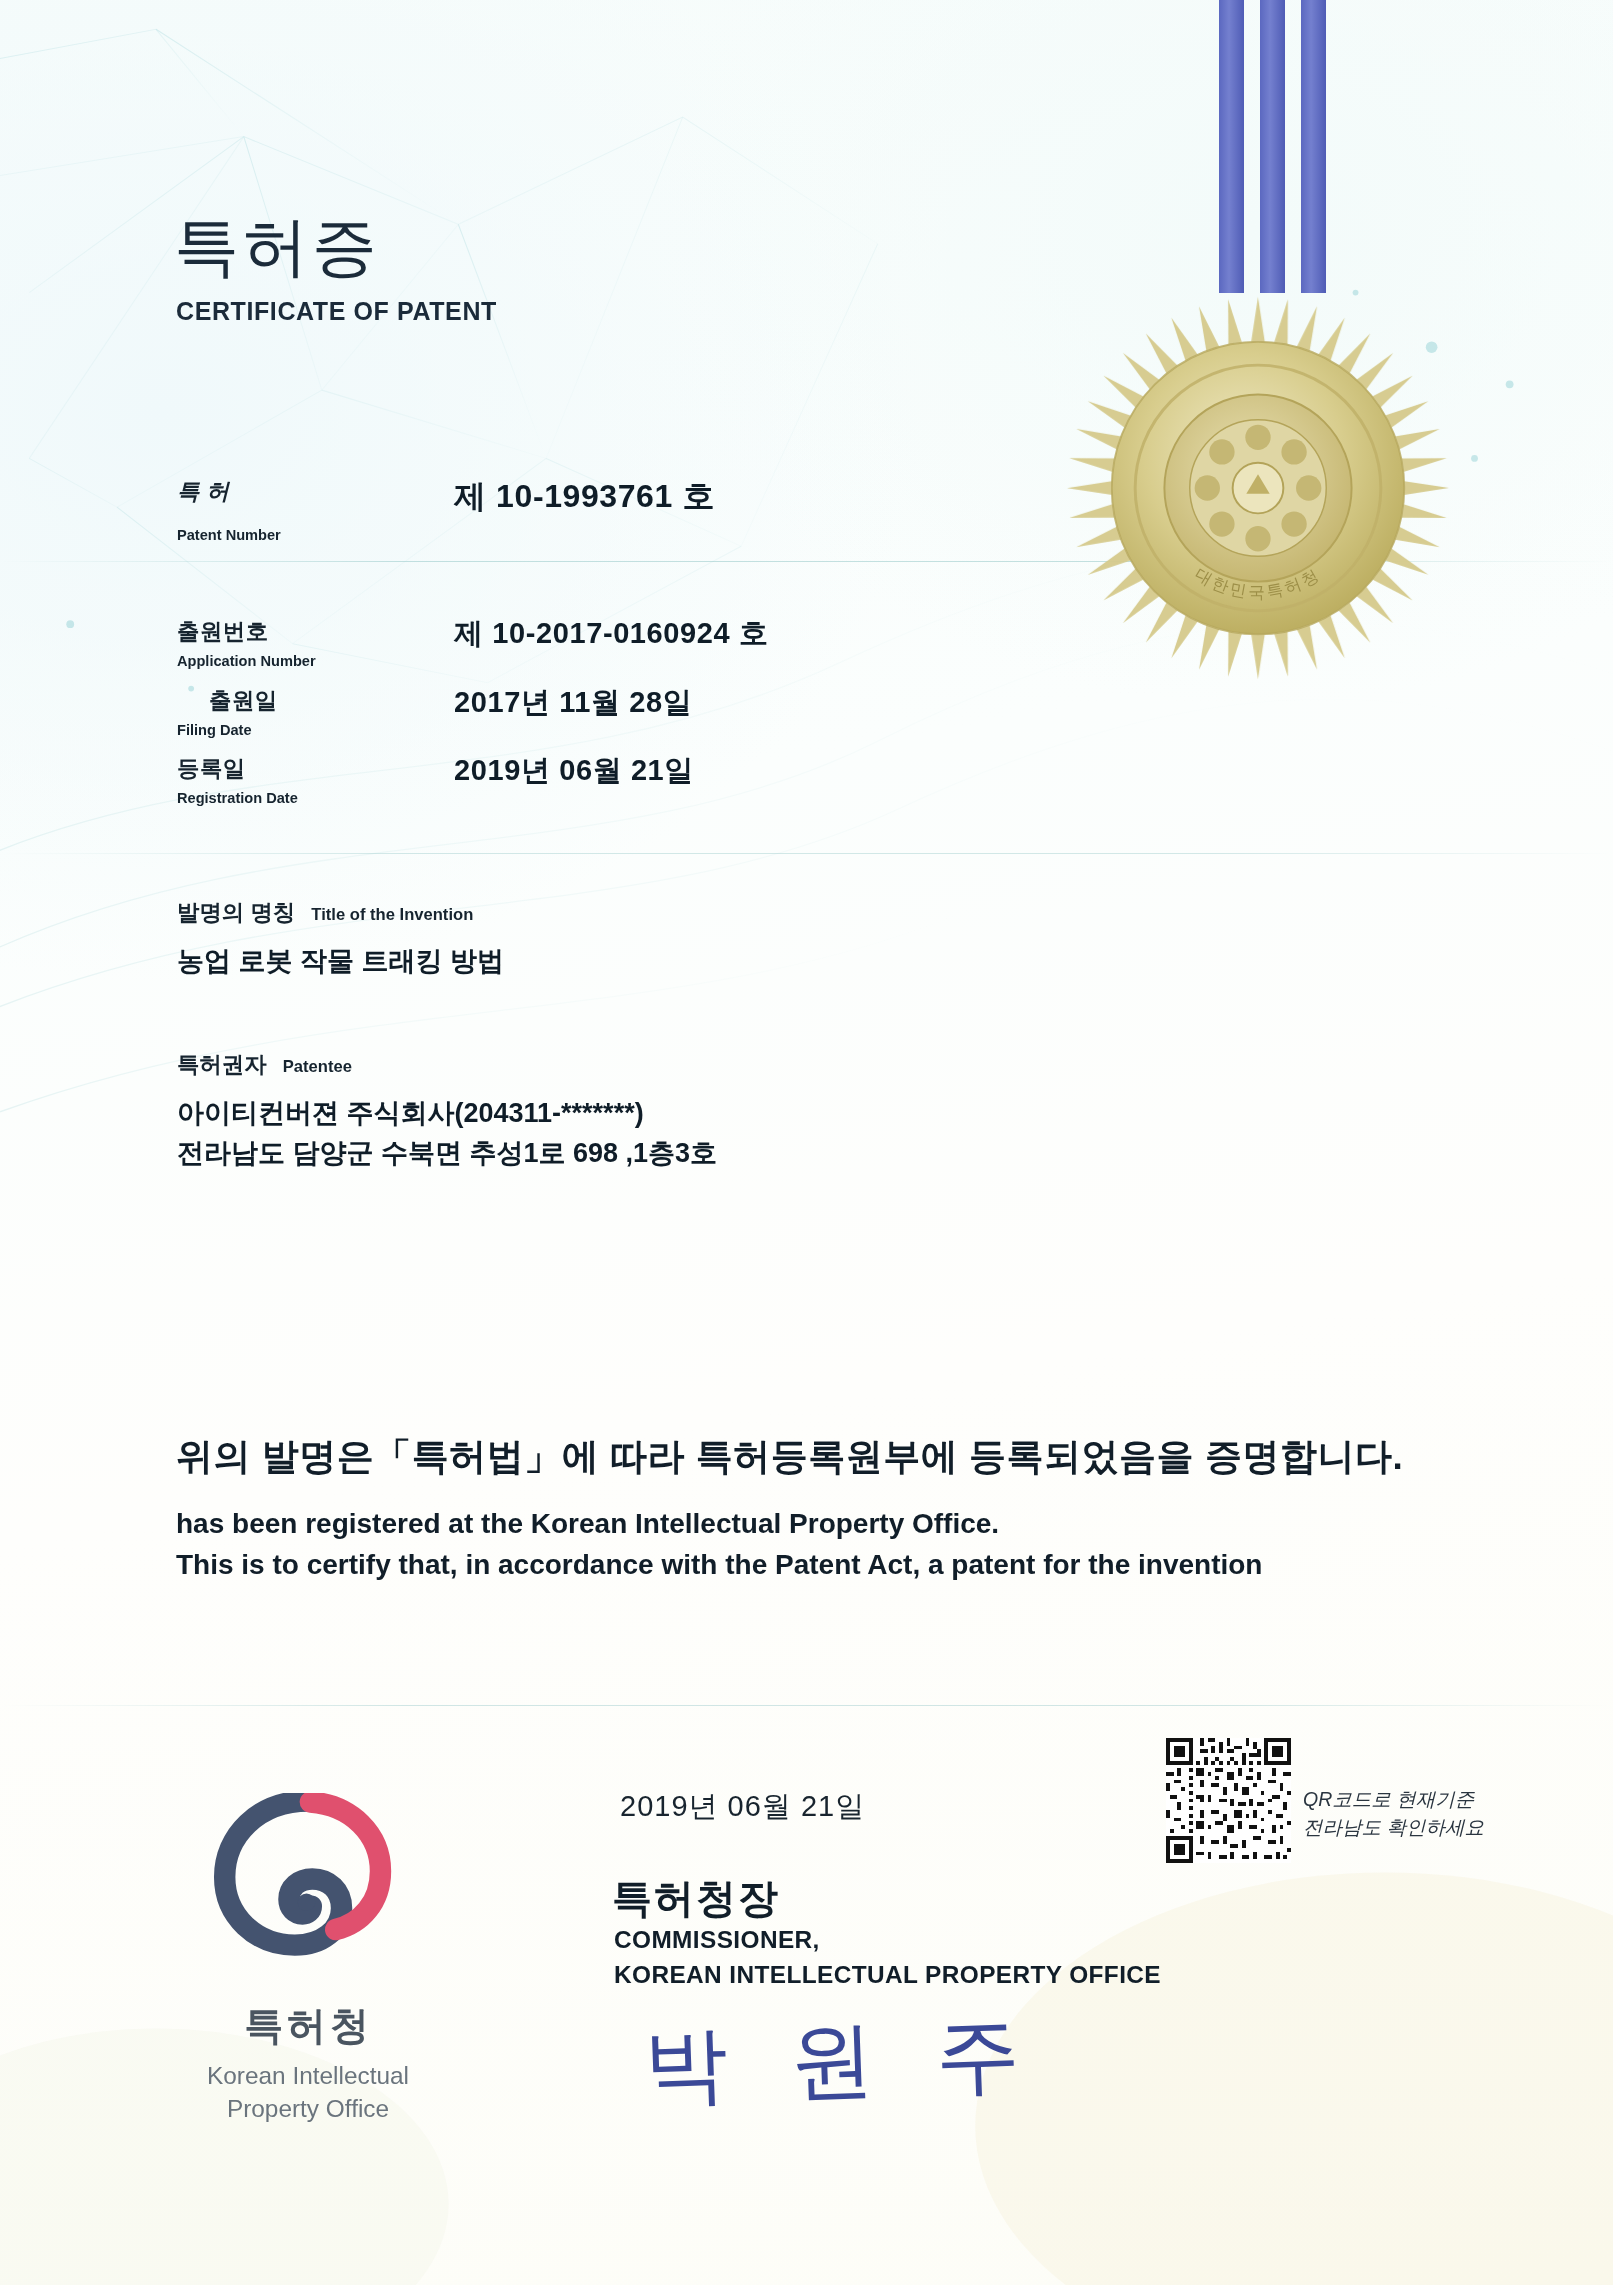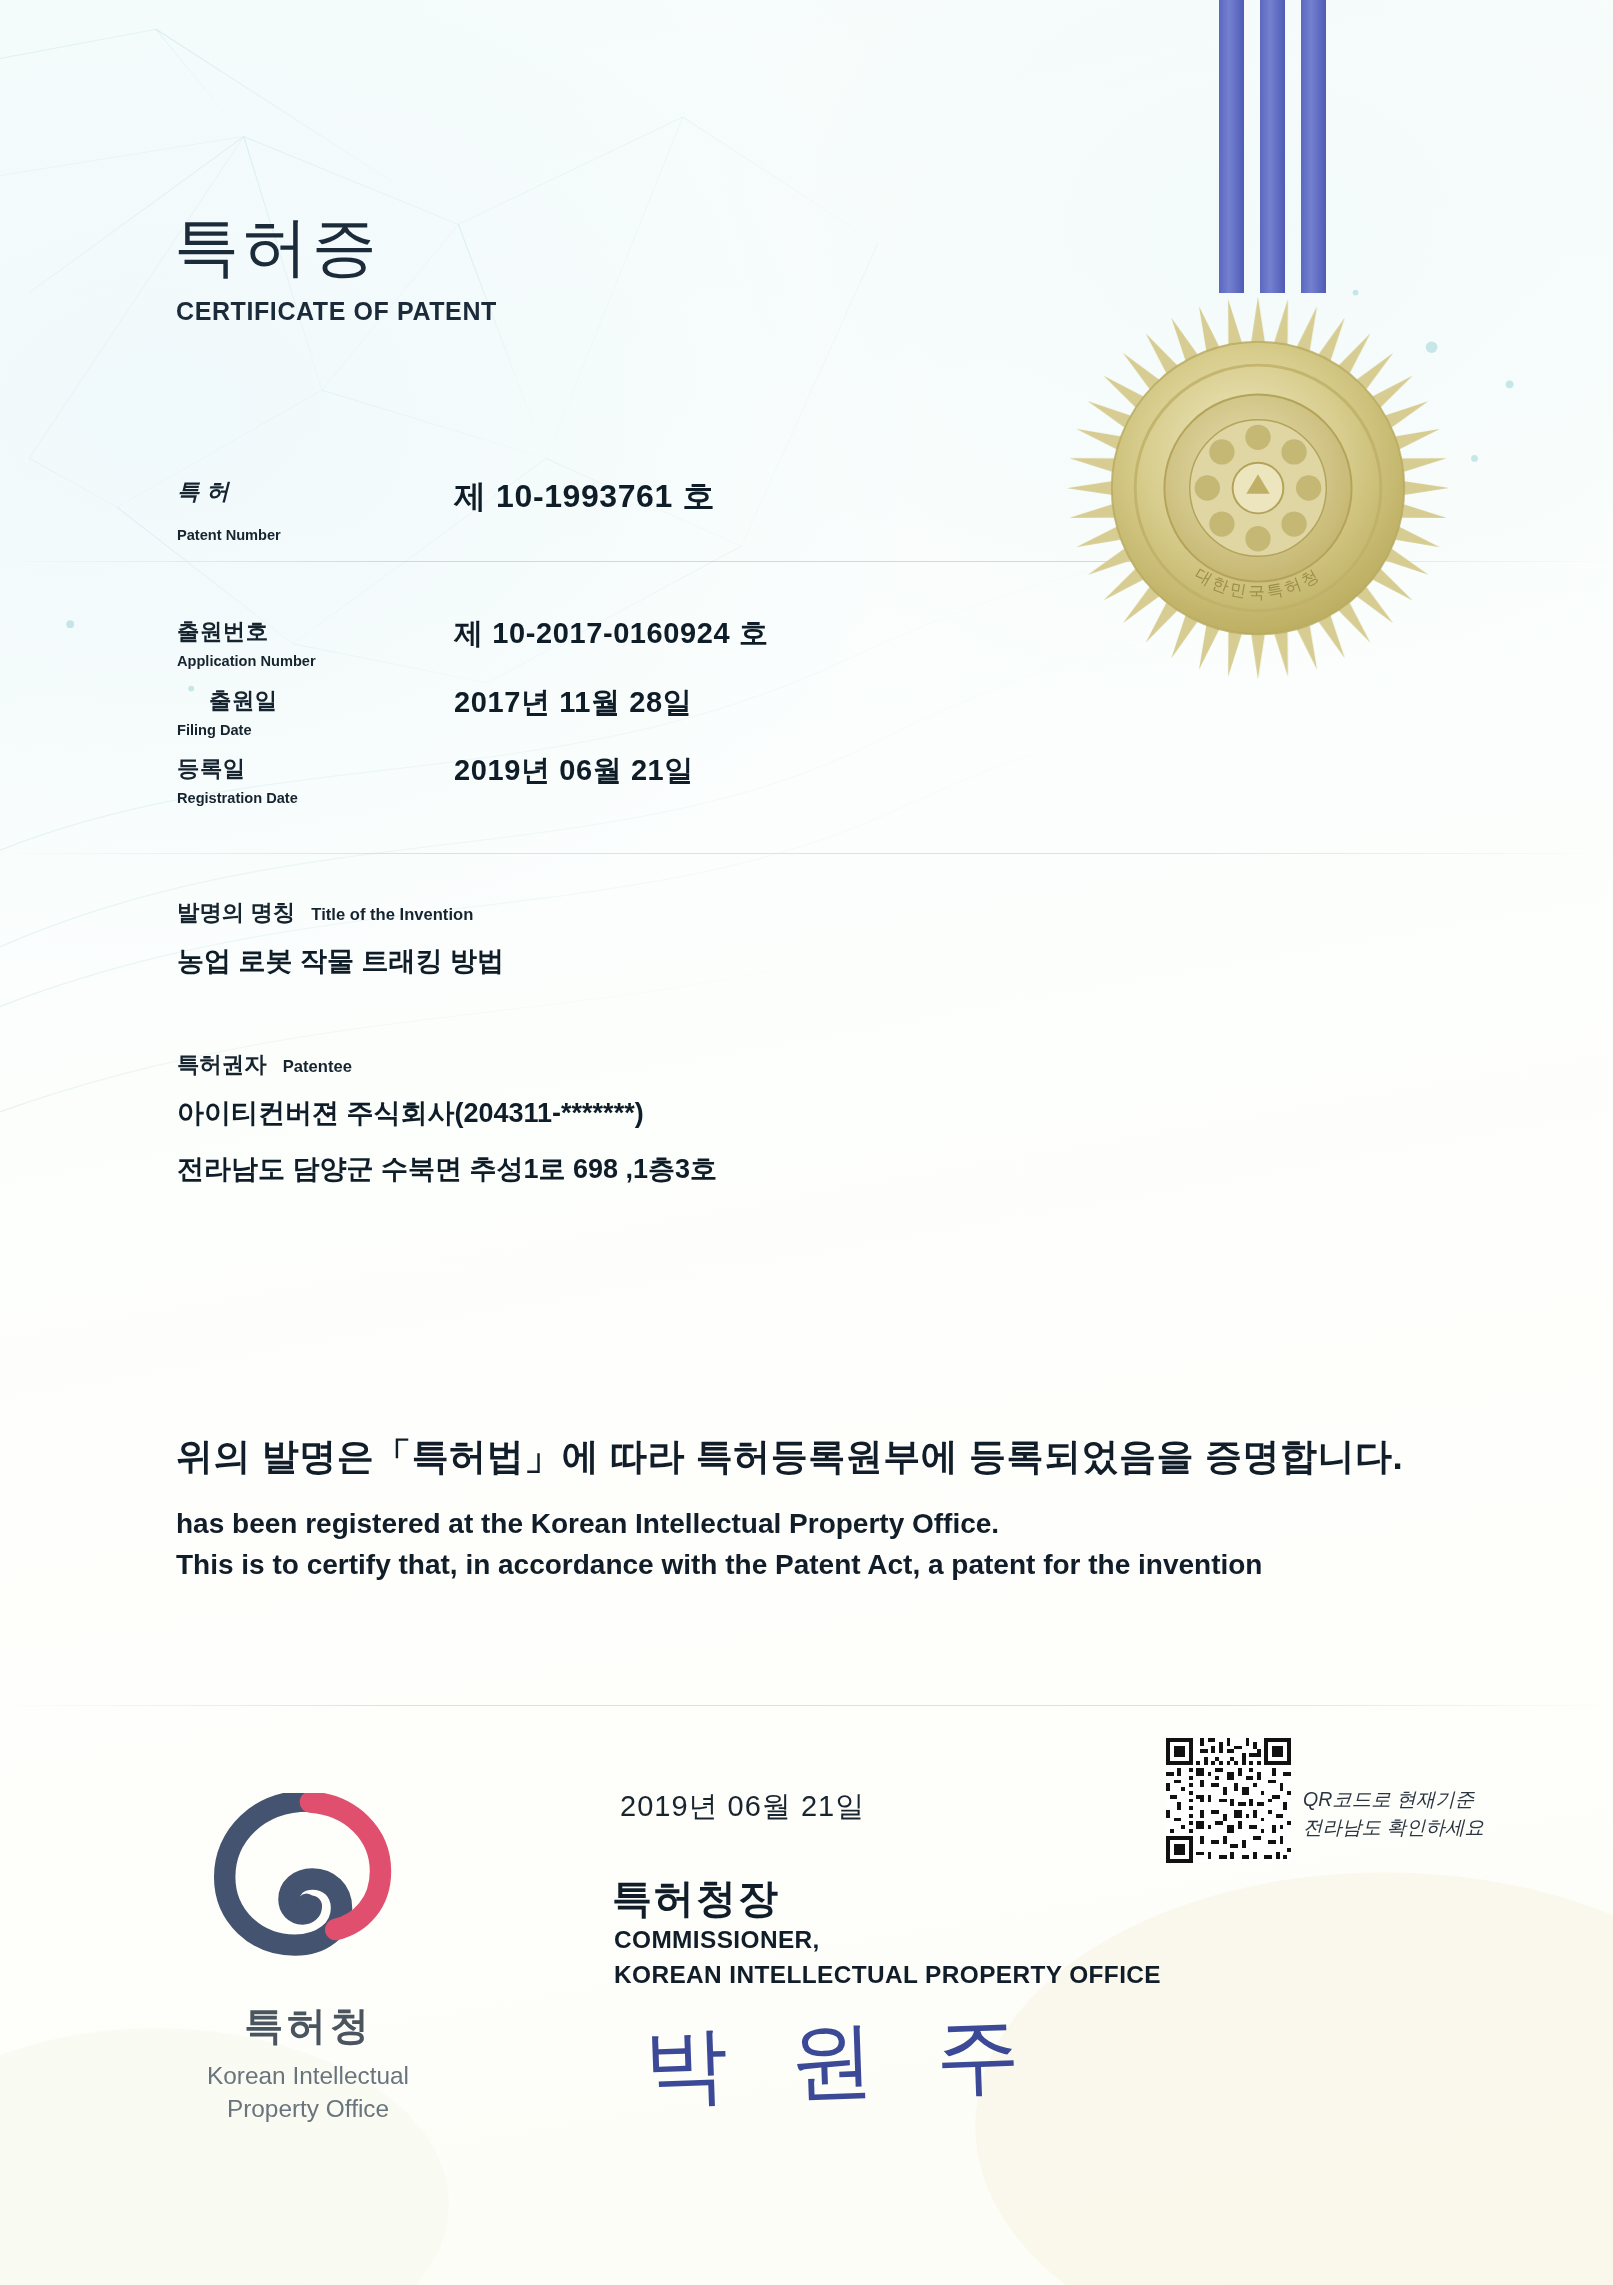--- a/index.html
+++ b/index.html
@@ -408,21 +408,21 @@
   <div class="block-row" style="left:177px; top:897px;">
     <span class="inline-label-ko">발명의 명칭</span>
     <span class="inline-label-en">Title of the Invention</span>
     <div class="block-value">농업 로봇 작물 트래킹 방법</div>
   </div>
 
   <div class="block-row" style="left:177px; top:1049px;">
     <span class="inline-label-ko">특허권자</span>
     <span class="inline-label-en">Patentee</span>
     <div class="block-value">아이티컨버젼 주식회사(204311-*******)</div>
-    <div class="block-value" style="margin-top:18px;">전라남도 담양군 수북면 추성1로  698 ,1층3호</div>
+    <div class="block-value" style="margin-top:2px;">전라남도 담양군 수북면 추성1로  698 ,1층3호</div>
   </div>
 
 
   <div class="cert-ko">위의 발명은「특허법」에 따라 특허등록원부에 등록되었음을 증명합니다.</div>
   <div class="cert-en">
     <div>has been registered at the Korean Intellectual Property Office.</div>
     <div>This is to certify that, in accordance with the Patent Act, a patent for the invention</div>
   </div>
 
   <div class="issue-date">2019년 06월 21일</div>

